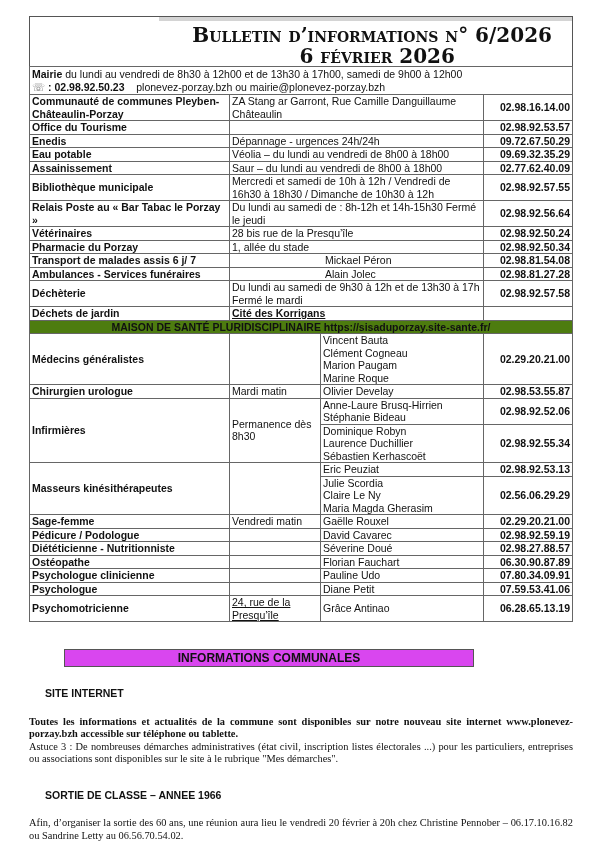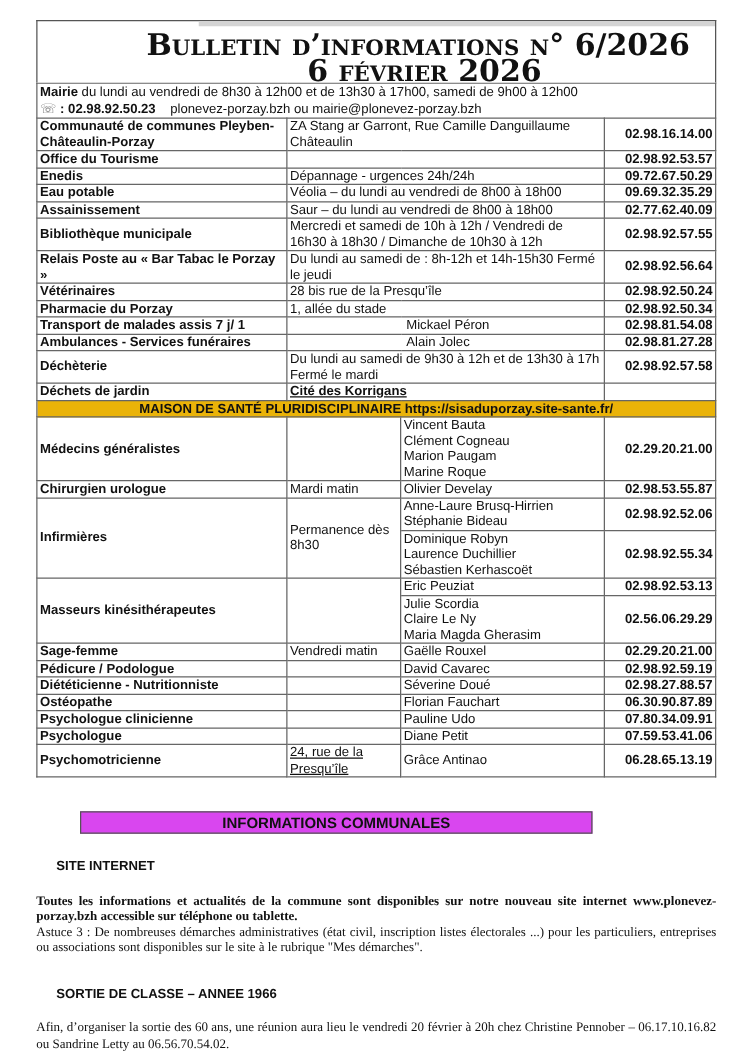--- a/index.html
+++ b/index.html
@@ -4,29 +4,29 @@
 <style>
   html, body { margin:0; padding:0; background:#fff; }
   body { width:600px; height:849px; position:relative; overflow:hidden; font-family:"Liberation Sans", sans-serif; color:#111; }
   .page { position:absolute; left:29px; top:16px; width:544px; }
   .header { position:relative; height:49px; border:1px solid #555; border-bottom:none; background:#fff; }
   .header .topbar { position:absolute; left:129px; right:0; top:0; height:4px; background:#d4d4d4; }
   .logo { position:absolute; left:3px; top:7px; width:130px; height:40px; }
   .logo svg { position:absolute; left:0; top:0; }
   .logo .name { position:absolute; left:50px; top:3px; width:78px; text-align:center; font-weight:bold; font-size:11px; line-height:11px; letter-spacing:0.5px; }
   .logo .tag { position:absolute; left:50px; top:28px; width:78px; text-align:center; font-size:6px; font-weight:bold; }
-  .title { position:absolute; right:20px; top:8px; text-align:center; font-family:"DejaVu Serif", serif; font-weight:bold; font-variant:small-caps; font-size:24px; line-height:21px; }
+  .title { position:absolute; right:20px; top:8px; text-align:center; font-family:"DejaVu Serif", serif; font-weight:bold; font-variant:small-caps; font-size:20px; line-height:21px; }
   .title .line1 { display:block; }
   .title .line2 { display:block; padding-left:10px; }
   table.info { width:544px; border-collapse:collapse; font-size:10.5px; line-height:12.5px; }
   table.info td { border:1px solid #666; padding:0 2px; vertical-align:middle; }
   .lbl { font-weight:bold; }
   .phone { font-weight:bold; text-align:right; white-space:nowrap; width:84px; }
   .mairie td { border-top:1px solid #555; }
-  .section-row td { background:#eab308; font-weight:bold; text-align:center; }
+  .section-row td { background:#4d7c0f; font-weight:bold; text-align:center; }
   .center { text-align:left;text-decoration:underline; }
   .banner { position:absolute; left:64px; top:649px; width:408px; height:16px; background:#d946ef; border:1px solid #555; font-weight:bold; font-size:12px; text-align:center; line-height:16px; }
   .news { position:absolute; left:29px; top:671px; width:544px; font-size:10.4px; line-height:12.5px; }
   .news h3 { margin:16px; font-size:10.5px; font-weight:bold; }
   .news p { margin:0; text-align:justify;font-family:Liberation Serif, serif; }
   .news .bold { font-weight:bold; }
   .news .gap { height:7px; }
 </style>
 </head>
 <body>
@@ -89,21 +89,21 @@
           <td class="lbl" style="width: 195px;">Vétérinaires</td>
           <td colspan="2">28 bis rue de la Presqu’île</td>
           <td class="phone">02.98.92.50.24</td>
         </tr>
         <tr>
           <td class="lbl" style="width: 195px;">Pharmacie du Porzay</td>
           <td colspan="2">1, allée du stade</td>
           <td class="phone">02.98.92.50.34</td>
         </tr>
         <tr>
-          <td class="lbl" style="width: 195px;">Transport de malades assis 7 j/ 1</td>
+          <td class="lbl" style="width: 195px;">Transport de malades assis 6 j/ 7</td>
           <td colspan="2" style="padding-left: 95px;">Mickael Péron</td>
           <td class="phone">02.98.81.54.08</td>
         </tr>
         <tr>
           <td class="lbl" style="width: 195px;">Ambulances - Services funéraires</td>
           <td colspan="2" style="padding-left: 95px;">Alain Jolec</td>
           <td class="phone">02.98.81.27.28</td>
         </tr>
         <tr>
           <td class="lbl" style="width: 195px;">Déchèterie</td>

